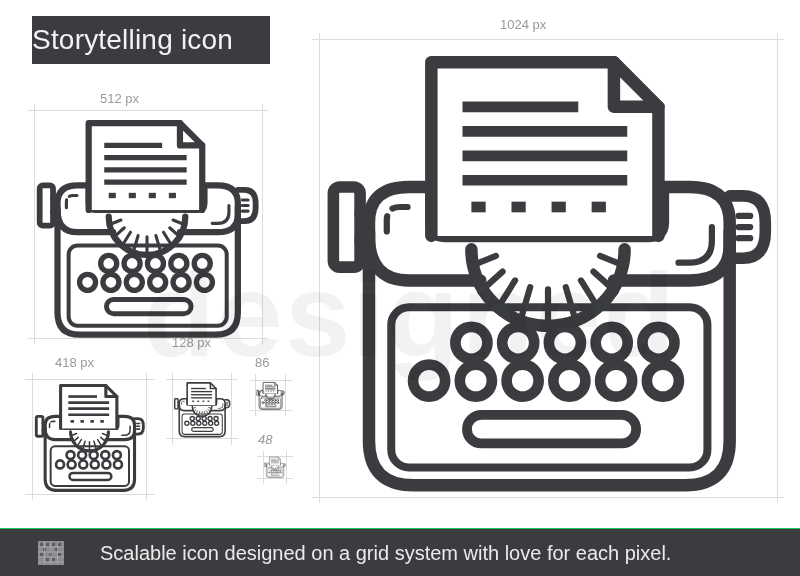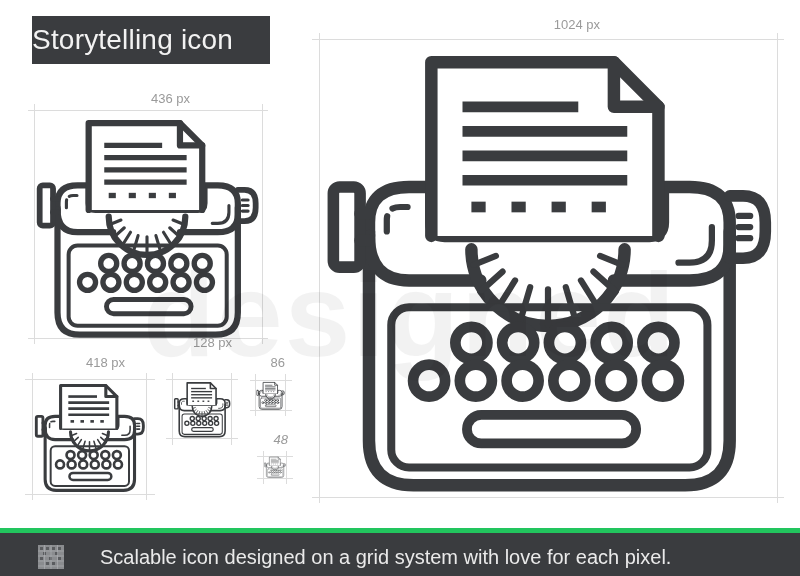--- a/index.html
+++ b/index.html
@@ -8,35 +8,35 @@
     background: #ffffff;
     font-family: "Liberation Sans", "DejaVu Sans", sans-serif;
   }
   .title-badge {
     position: absolute; left: 32px; top: 16px; width: 238px; height: 48px;
     background: #3a3c3f; color: #f2f2f2;
     font-size: 28px; line-height: 48px; 
     letter-spacing: 0.2px; font-weight: normal;
   }
   .size-label {
-    position: absolute; color: #9a9a9a; font-size: 13px; text-align: right;
+    position: absolute; color: #9a9a9a; font-size: 13px; text-align: left;
     white-space: nowrap;
   }
   .guide { position: absolute; background: #dcdcdc; }
   .icon { position: absolute; }
   .watermark {
     position: absolute; left: 90px; top: 255px; width: 640px; height: 120px;
     font-size: 118px; font-weight: bold; color: rgba(0,0,0,0.05);
     letter-spacing: 2px; line-height: 120px; text-align: center;
     pointer-events: none; font-family: "Liberation Sans", sans-serif;
   }
   .footer {
     position: absolute; left: 0; top: 528px; width: 800px; height: 48px;
     background: #3a3c3f;
-    border-top: 5px solid #22c55e;
+    border-top: 1px solid #22c55e;
     box-sizing: border-box;
   }
   .footer-text {
     position: absolute; left: 100px; top: 0; height: 48px; line-height: 48px;
     color: #eaeaea; font-size: 20px; white-space: nowrap;
   }
   .grid-icon {
     position: absolute; left: 38px; top: 12px; width: 26px; height: 24px;
   }
 </style>
@@ -115,21 +115,21 @@
         </g>
 
         <rect x="330" y="842" width="380" height="64" rx="32" stroke-width="22"></rect>
       </g>
     </symbol>
   </defs>
 </svg>
 
 <div class="title-badge">Storytelling icon</div>
 
-<div class="size-label" style="left:100px; top:91px; width:90px;">436 px</div>
+<div class="size-label" style="left:100px; top:91px; width:90px;">512 px</div>
 <div class="guide" style="left:28px; top:110px; width:240px; height:1px;"></div>
 <div class="guide" style="left:28px; top:338px; width:240px; height:1px;"></div>
 <div class="guide" style="left:34px; top:104px; width:1px; height:240px;"></div>
 <div class="guide" style="left:262px; top:104px; width:1px; height:240px;"></div>
 <svg class="icon" style="left:33px; top:112px;" width="228" height="228">
     <use href="#typewriter"></use>
   </svg>
 
 <div class="size-label" style="left:500px; top:17px; width:100px;">1024 px</div>
 <div class="guide" style="left:312px; top:39px; width:472px; height:1px;"></div>

